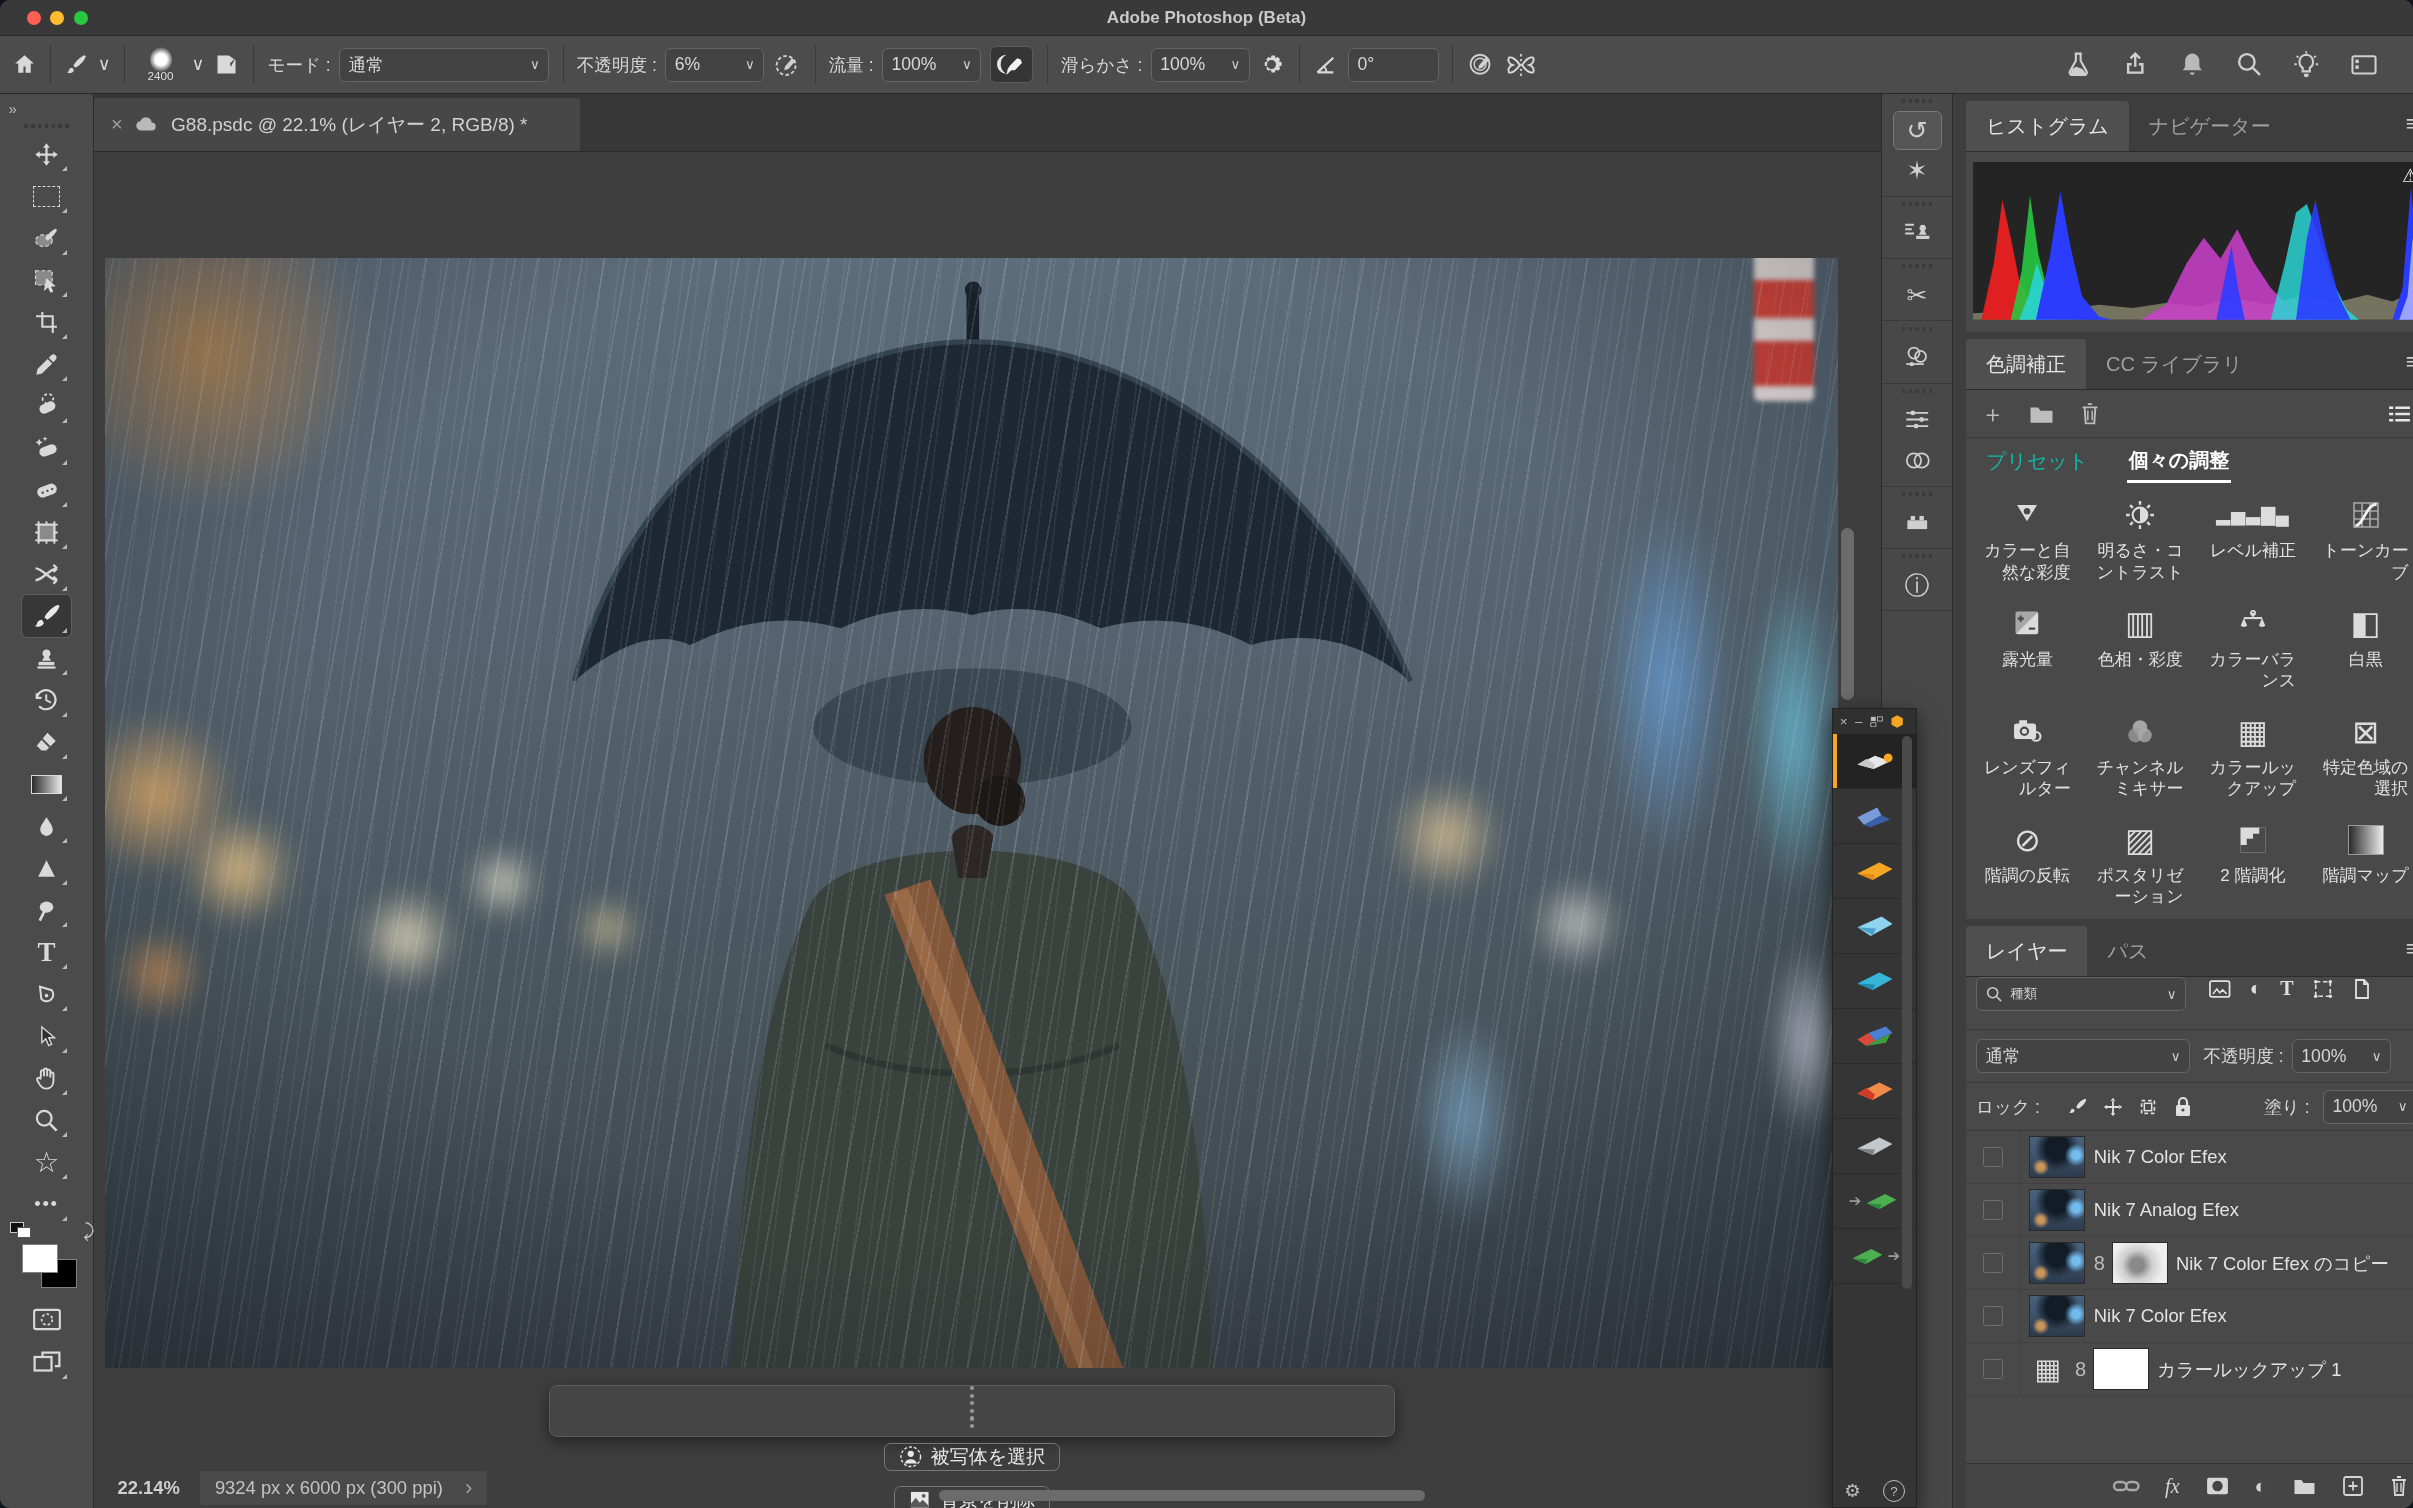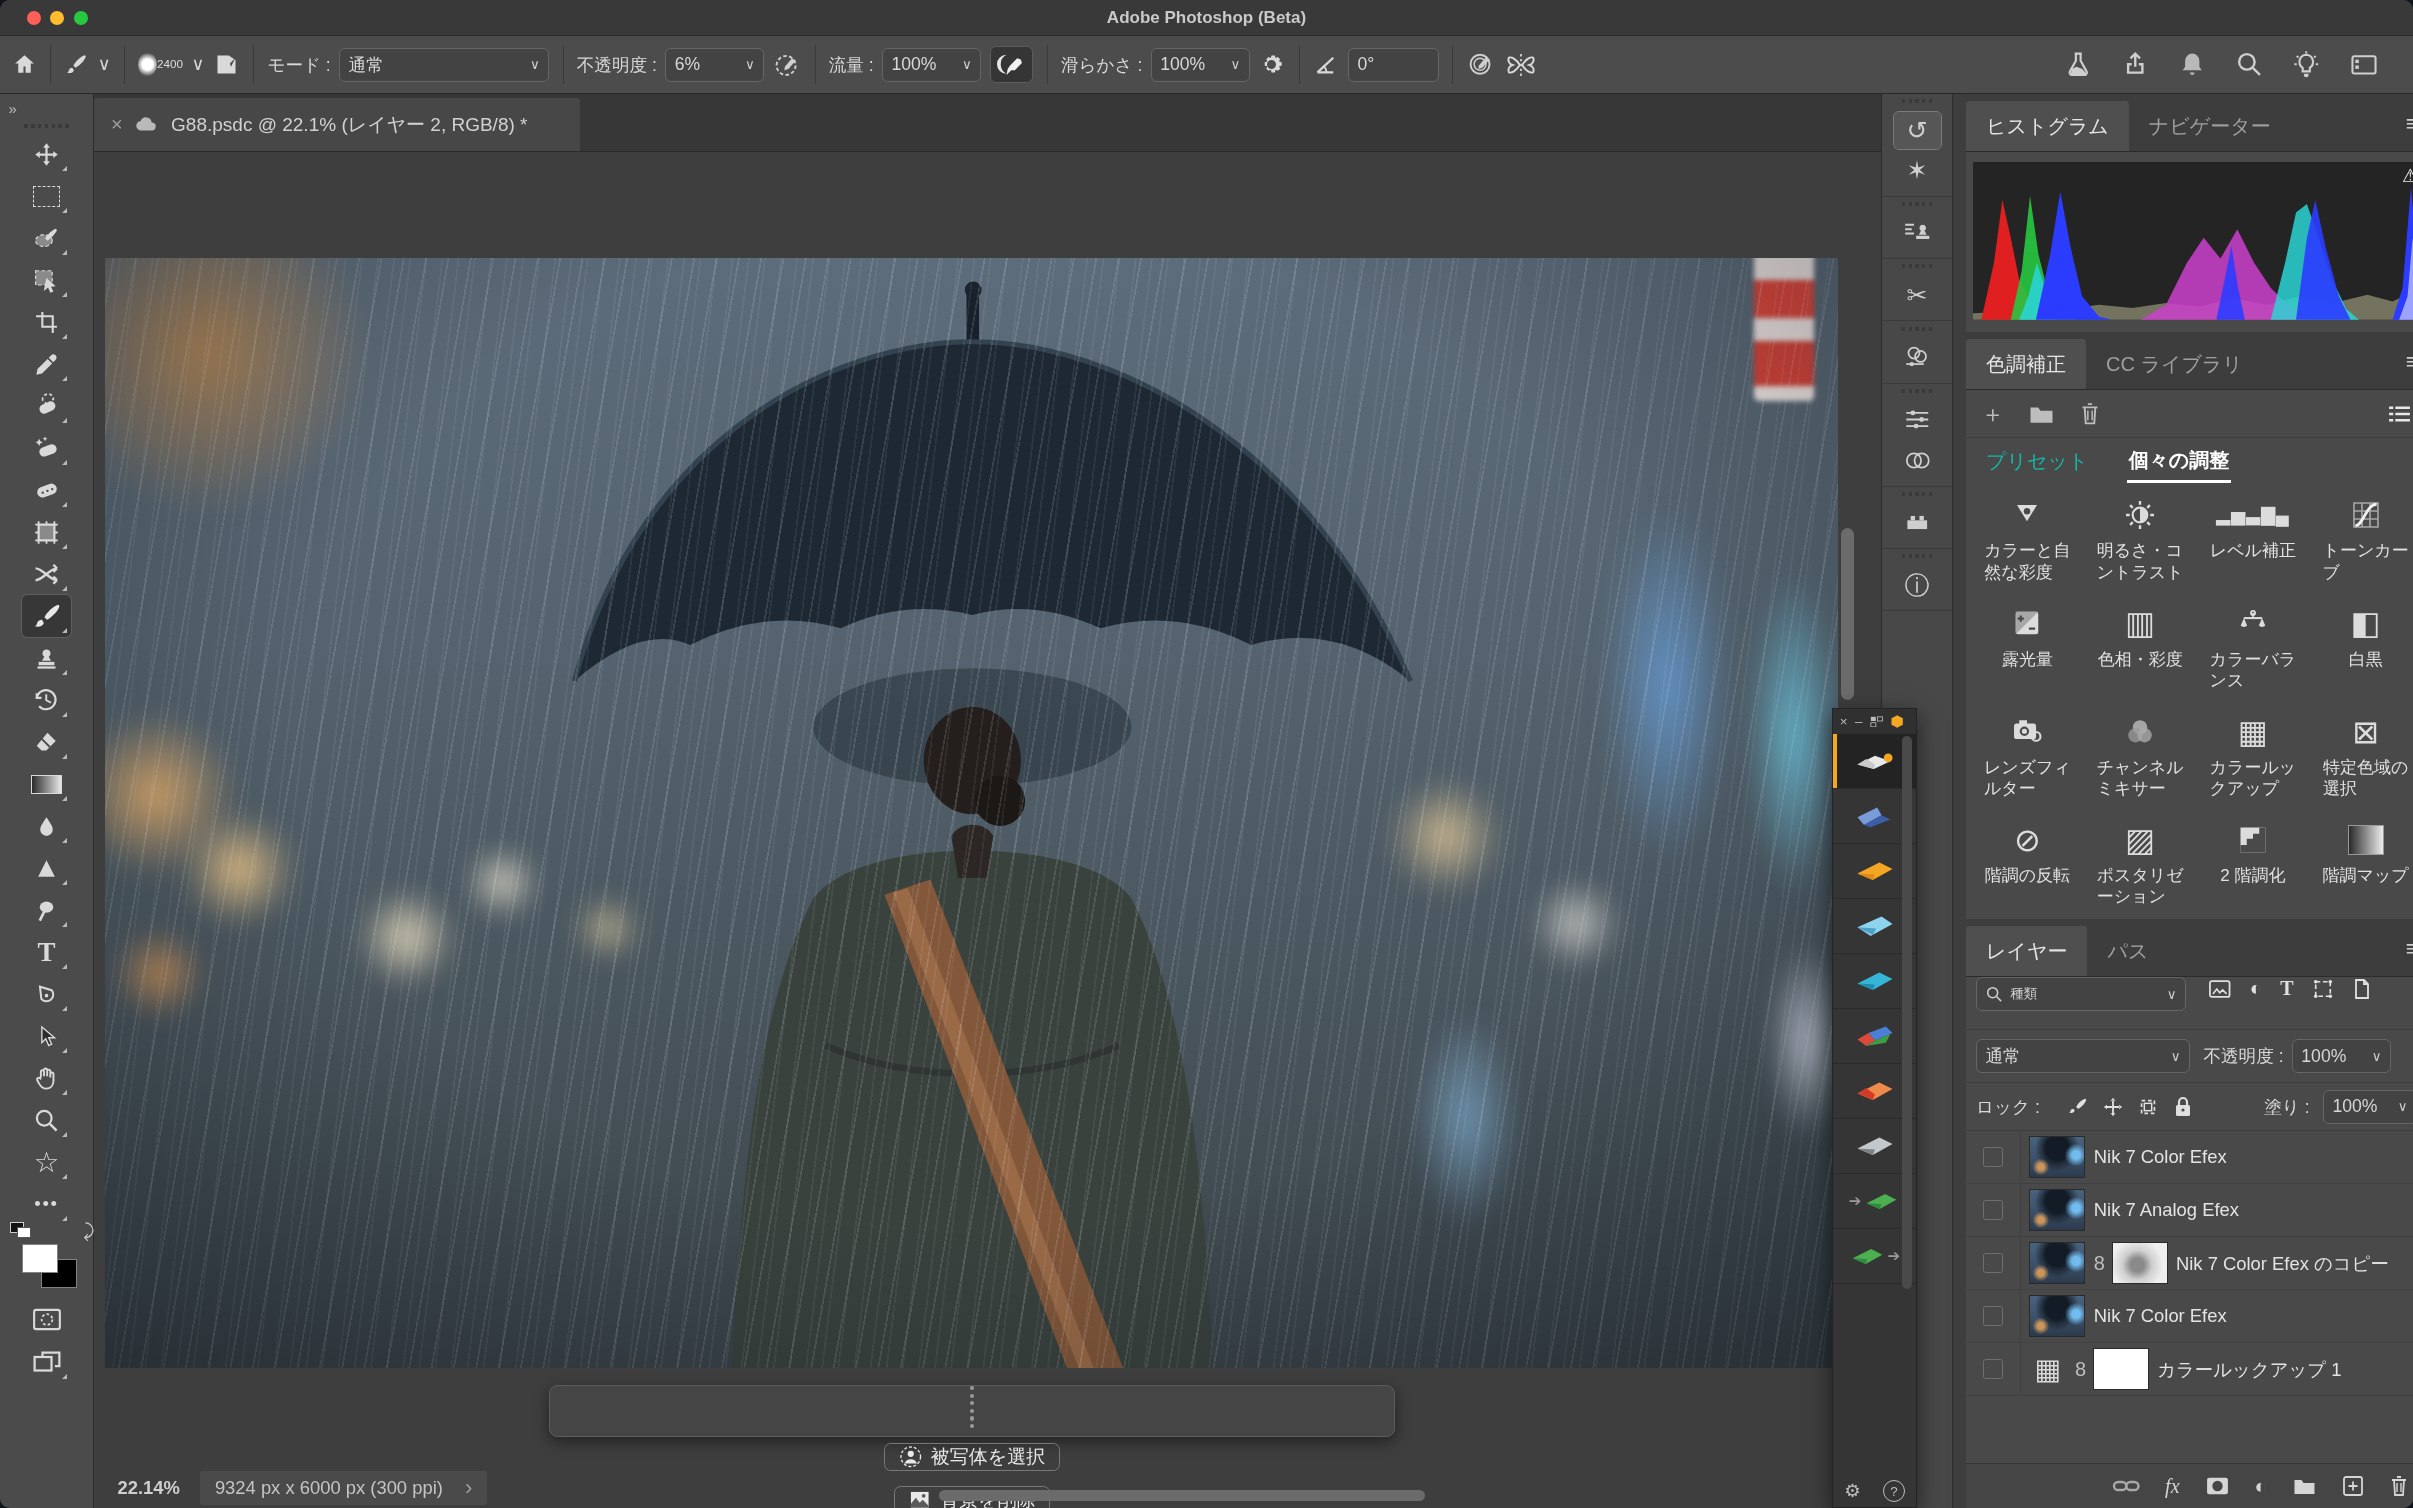--- a/index.html
+++ b/index.html
@@ -9,21 +9,21 @@
   .titlebar{position:absolute;left:0;top:0;width:2413px;height:35px;background:#393939;border-bottom:0.8px solid #2a2a2a;}
   .tl{position:absolute;top:11px;width:14.2px;height:14.2px;border-radius:50%;}
   .title{position:absolute;left:0;right:0;top:0;height:35px;display:flex;align-items:center;justify-content:center;font-size:17px;color:#c9c9c9;font-weight:bold;}
   
   .optionsbar{position:absolute;left:0;top:36px;width:2413px;height:58px;background:#4c4c4c;border-bottom:0.8px solid #282828;display:flex;align-items:center;gap:8.4px;padding:0 11.7px;box-sizing:border-box;font-size:17.6px;color:#d8d8d8;}
   .osep{width:0.8px;height:39px;background:#3a3a3a;margin:0 5px;flex:none;}
   .obtn{display:flex;align-items:center;justify-content:center;flex:none;}
   .dd{background:#434343;border:0.8px solid #666;border-radius:5.9px;height:34px;display:flex;align-items:center;padding:0 8.4px;gap:8.4px;box-sizing:border-box;}
   .dd .chev{color:#cfcfcf;font-size:13.4px;}
   .lbl{color:#d8d8d8;white-space:nowrap;}
-  .brushprev{display:flex;flex-direction:row;align-items:center;width:45px;flex:none;line-height:1;}
+  .brushprev{display:flex;flex-direction:column;align-items:center;width:45px;flex:none;line-height:1;}
   .brushdot{width:22px;height:25px;border-radius:50%;background:radial-gradient(circle,#fff 0%,#fff 35%,rgba(255,255,255,0) 75%);}
   .brushnum{font-size:11.7px;color:#ddd;margin-top:-1.7px;}
   .activebtn{background:#353535;border:0.8px solid #5c5c5c;border-radius:5.9px;padding:3.4px 6.7px;}
   .rt-icons{margin-left:auto;display:flex;gap:28.5px;align-items:center;padding-right:22px;}
   svg.ic{display:block;}
   
   .toolcol{position:absolute;left:0;top:94px;width:94px;bottom:0;background:#4b4b4b;border-right:0.8px solid #2c2c2c;box-sizing:border-box;}
   .toolcol .hdr{height:28.5px;display:flex;align-items:center;padding-left:8.4px;color:#bbb;font-size:15px;letter-spacing:1.7px;}
   .grip{display:flex;gap:3.4px;justify-content:center;margin:1.7px 0 5px;}
   .grip i{width:3.4px;height:4.2px;background:#3a3a3a;display:block;}
@@ -70,21 +70,21 @@
   .histo{position:absolute;left:6.7px;top:10px;width:448px;height:158px;background:#242424;}
   .warn{position:absolute;right:8.4px;top:13.4px;color:#e8e8e8;font-size:18.4px;}
   .adjtools{height:47px;display:flex;align-items:center;gap:23.5px;padding:0 15px;font-size:23.5px;color:#bdbdbd;border-bottom:0.8px solid #3c3c3c;}
   .adjtools .last{margin-left:auto;}
   .subtabs{height:47px;display:flex;gap:37px;padding:0 18.4px;align-items:center;font-size:20px;}
   .stab{color:#14b8a6;padding:6.7px 1.7px;}
   .stab.on{color:#fff;border-bottom:3.4px solid #fff;font-weight:bold;}
   .adjgrid{display:grid;grid-template-columns:repeat(4,1fr);row-gap:22px;padding:11.7px 5px;}
   .adjitem{display:flex;flex-direction:column;align-items:center;gap:6.7px;color:#e2e2e2;}
   .adjico{width:44px;height:37px;display:flex;align-items:center;justify-content:center;font-size:28.5px;color:#dcdcdc;}
-  .adjlbl{font-size:17px;text-align:left;line-height:1.25;white-space:pre-line;}
+  .adjlbl{font-size:17px;text-align:right;line-height:1.25;white-space:pre-line;}
   .lyr-toolrow{height:52px;display:flex;align-items:flex-start;gap:13.4px;padding:0 10px;border-bottom:0.8px solid #3c3c3c;}
   .searchdd{width:210px;}
   .filtico{display:flex;gap:18.4px;margin-left:8.4px;color:#e0e0e0;font-size:20px;align-items:center;}
   .blendrow{height:52px;display:flex;align-items:center;gap:8.4px;padding:0 10px;border-bottom:0.8px solid #3c3c3c;font-size:17.6px;}
   .lockrow{height:47px;display:flex;align-items:center;gap:13.4px;padding:0 10px;border-bottom:0.8px solid #3c3c3c;font-size:17.6px;}
   .layerlist{position:relative;}
   .lrow{height:52px;display:flex;align-items:center;border-bottom:0.8px solid #414141;font-size:18.4px;color:#e3e3e3;}
   .lrow.sel{background:#646464;}
   .visbox{width:54px;display:flex;align-items:center;justify-content:center;flex:none;border-right:0.8px solid #414141;align-self:stretch;}
   .vb{width:18.4px;height:18.4px;border:0.8px solid #6f6f6f;border-radius:2.5px;}

